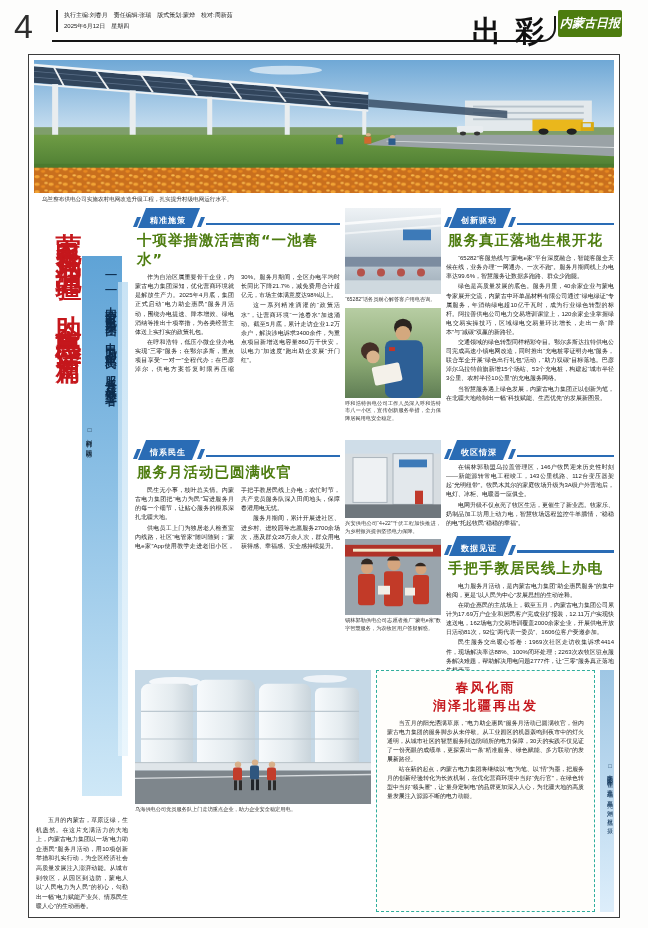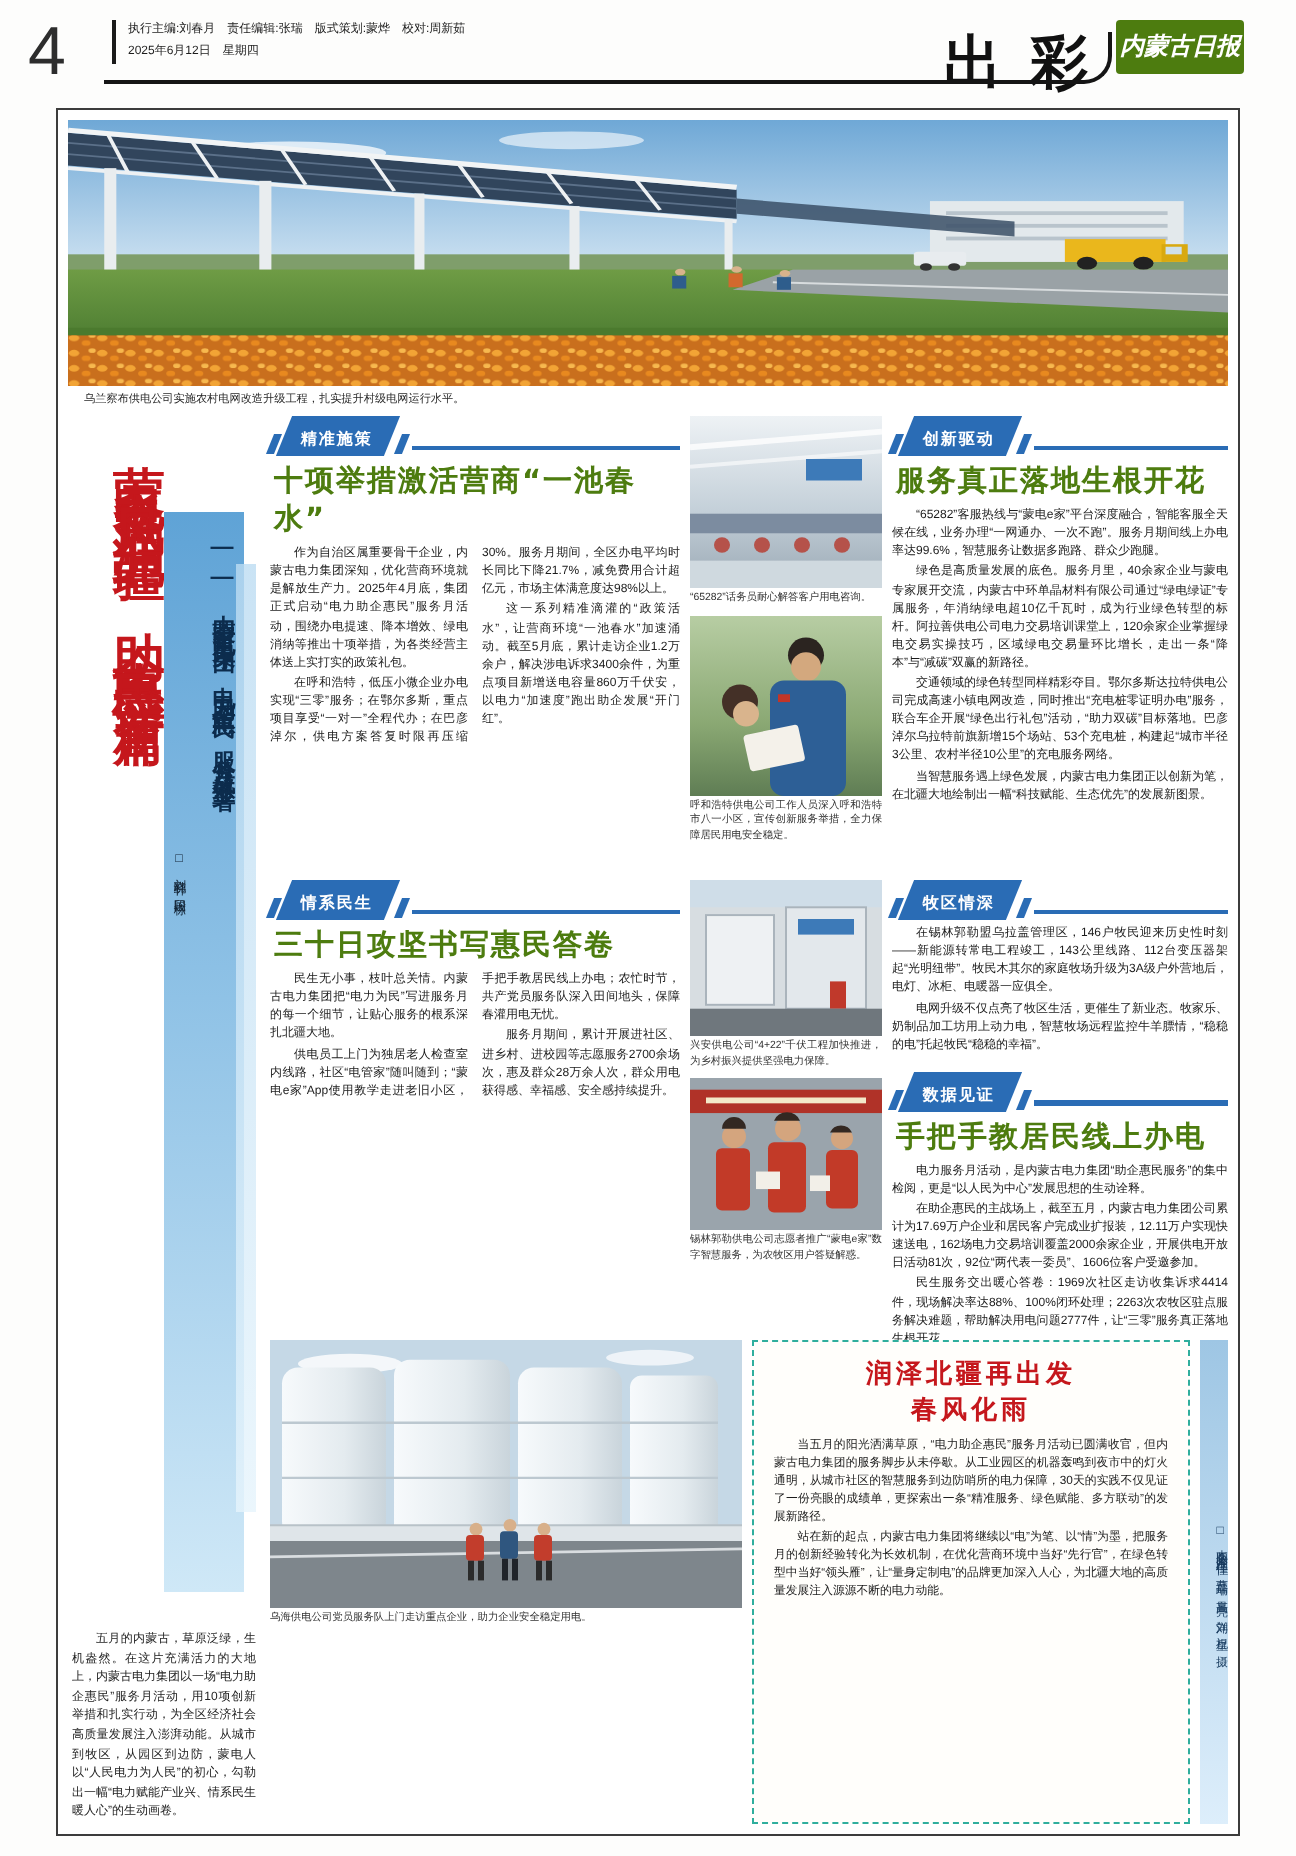--- a/index.html
+++ b/index.html
@@ -244,21 +244,21 @@
         </div>
 
         <div class="row row2">
           <div class="colA">
             <div class="sec-head">
               <div class="slash"></div>
               <div class="tag"><span>情系民生</span></div>
               <div class="slash"></div>
               <div class="sec-line"></div>
             </div>
-            <div class="headline">三十日攻坚书写惠民答卷</div>
+            <div class="headline">服务月活动已圆满收官</div>
             <div class="body-2col">
               <p class="t">民生无小事，枝叶总关情。内蒙古电力集团把“电力为民”写进服务月的每一个细节，让贴心服务的根系深扎北疆大地。</p>
               <p class="t">供电员工上门为独居老人检查室内线路，社区“电管家”随叫随到；“蒙电e家”App使用教学走进老旧小区，手把手教居民线上办电；农忙时节，共产党员服务队深入田间地头，保障春灌用电无忧。</p>
               <p class="t">服务月期间，累计开展进社区、进乡村、进校园等志愿服务2700余场次，惠及群众28万余人次，群众用电获得感、幸福感、安全感持续提升。</p>
             </div>
           </div>
 
           <div class="colM">
             <div class="mfig">
               <svg viewBox="0 0 96 80" height="78" preserveAspectRatio="none">
@@ -353,22 +353,22 @@
               <circle cx="137" cy="96" r="3.2" fill="#d8b08a"></circle>
                 <rect x="132" y="99" width="9" height="13" rx="2" fill="#c23d2c"></rect>
                 <rect x="133" y="112" width="3" height="10" fill="#2b2b2b"></rect>
                 <rect x="138" y="112" width="3" height="10" fill="#2b2b2b"></rect>
             </svg>
             <div class="mcap">乌海供电公司党员服务队上门走访重点企业，助力企业安全稳定用电。</div>
           </div>
 
           <div class="closing-box">
             <div class="box-title">
+              <div>春风化雨</div>
               <div>润泽北疆再出发</div>
-              <div>春风化雨</div>
             </div>
             <p class="t">当五月的阳光洒满草原，“电力助企惠民”服务月活动已圆满收官，但内蒙古电力集团的服务脚步从未停歇。从工业园区的机器轰鸣到夜市中的灯火通明，从城市社区的智慧服务到边防哨所的电力保障，30天的实践不仅见证了一份亮眼的成绩单，更探索出一条“精准服务、绿色赋能、多方联动”的发展新路径。</p>
             <p class="t">站在新的起点，内蒙古电力集团将继续以“电”为笔、以“情”为墨，把服务月的创新经验转化为长效机制，在优化营商环境中当好“先行官”，在绿色转型中当好“领头雁”，让“量身定制电”的品牌更加深入人心，为北疆大地的高质量发展注入源源不断的电力动能。</p>
           </div>
 
           <div class="credit-strip v">□本版图片由王佳佳 曹晶瑞 高昌亮 刘洋 祝星 摄</div>
         </div>
 
       </div>
     </div>

